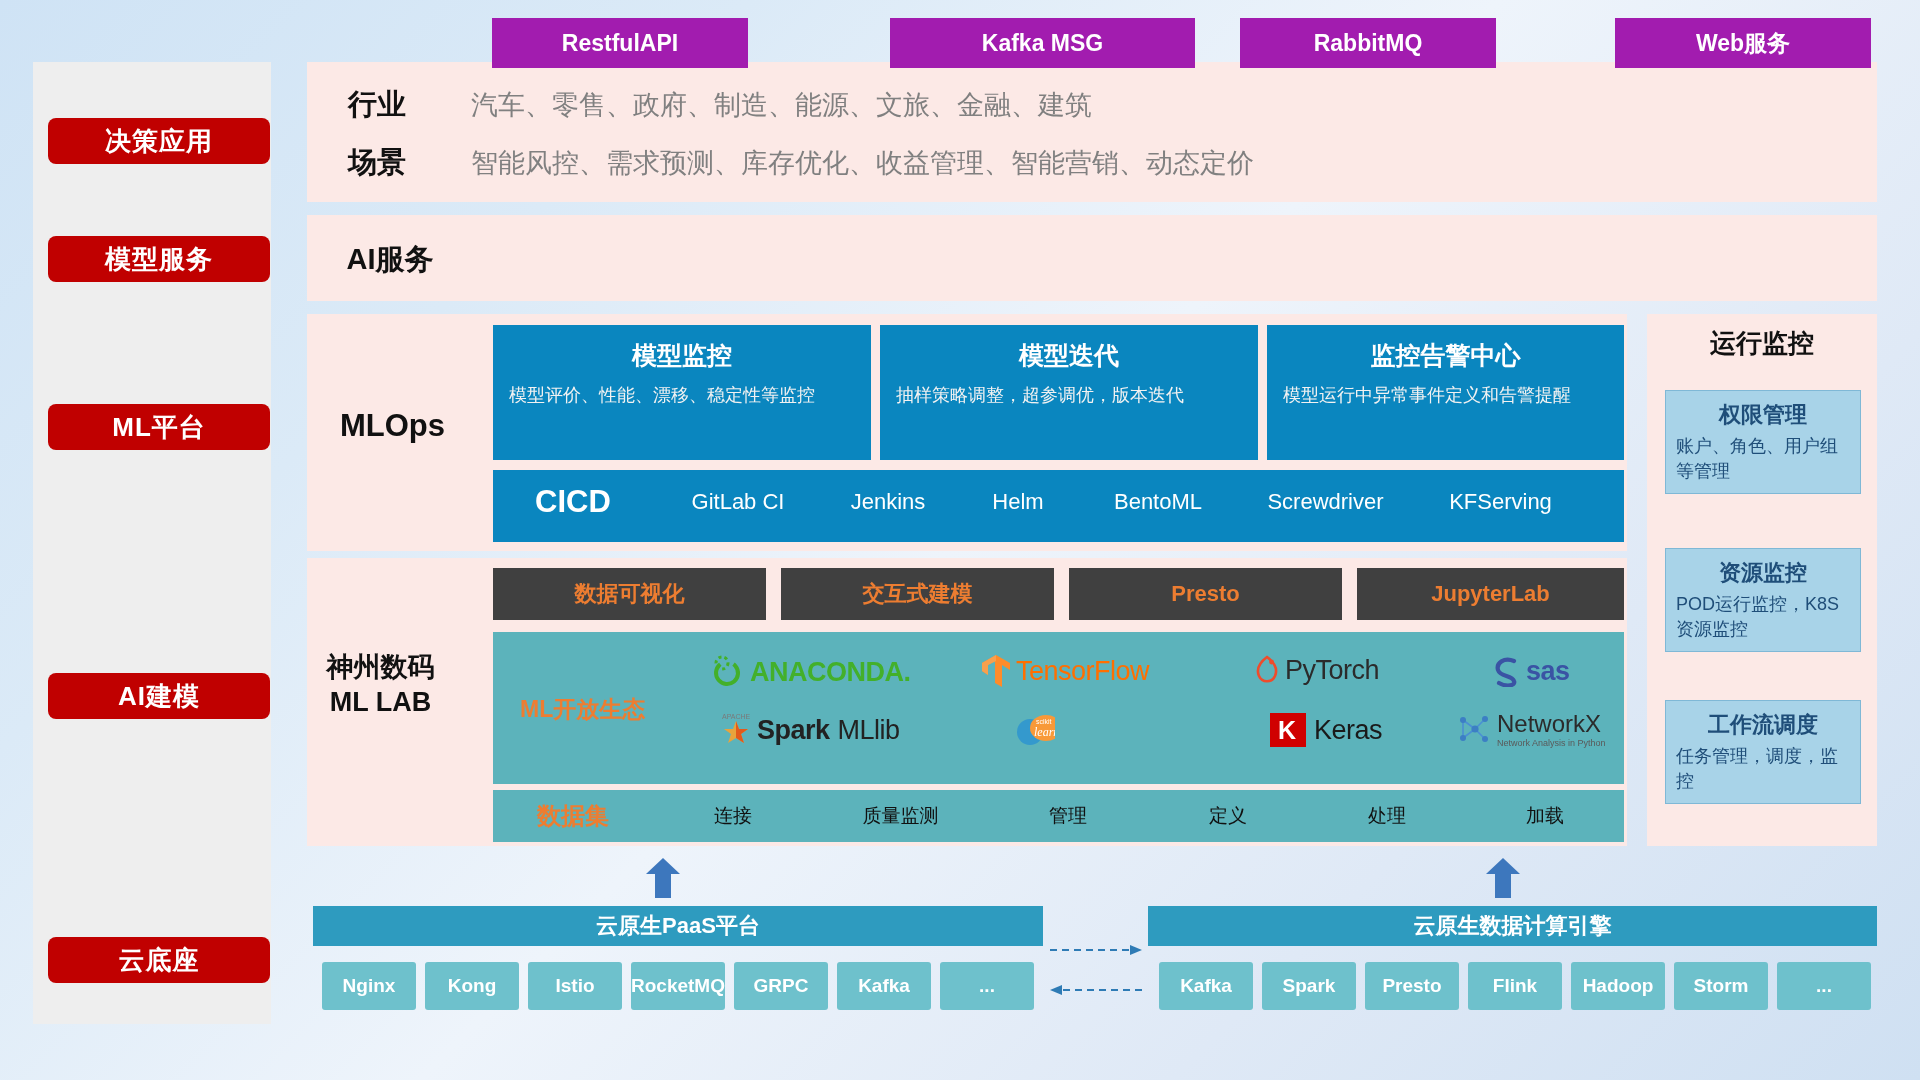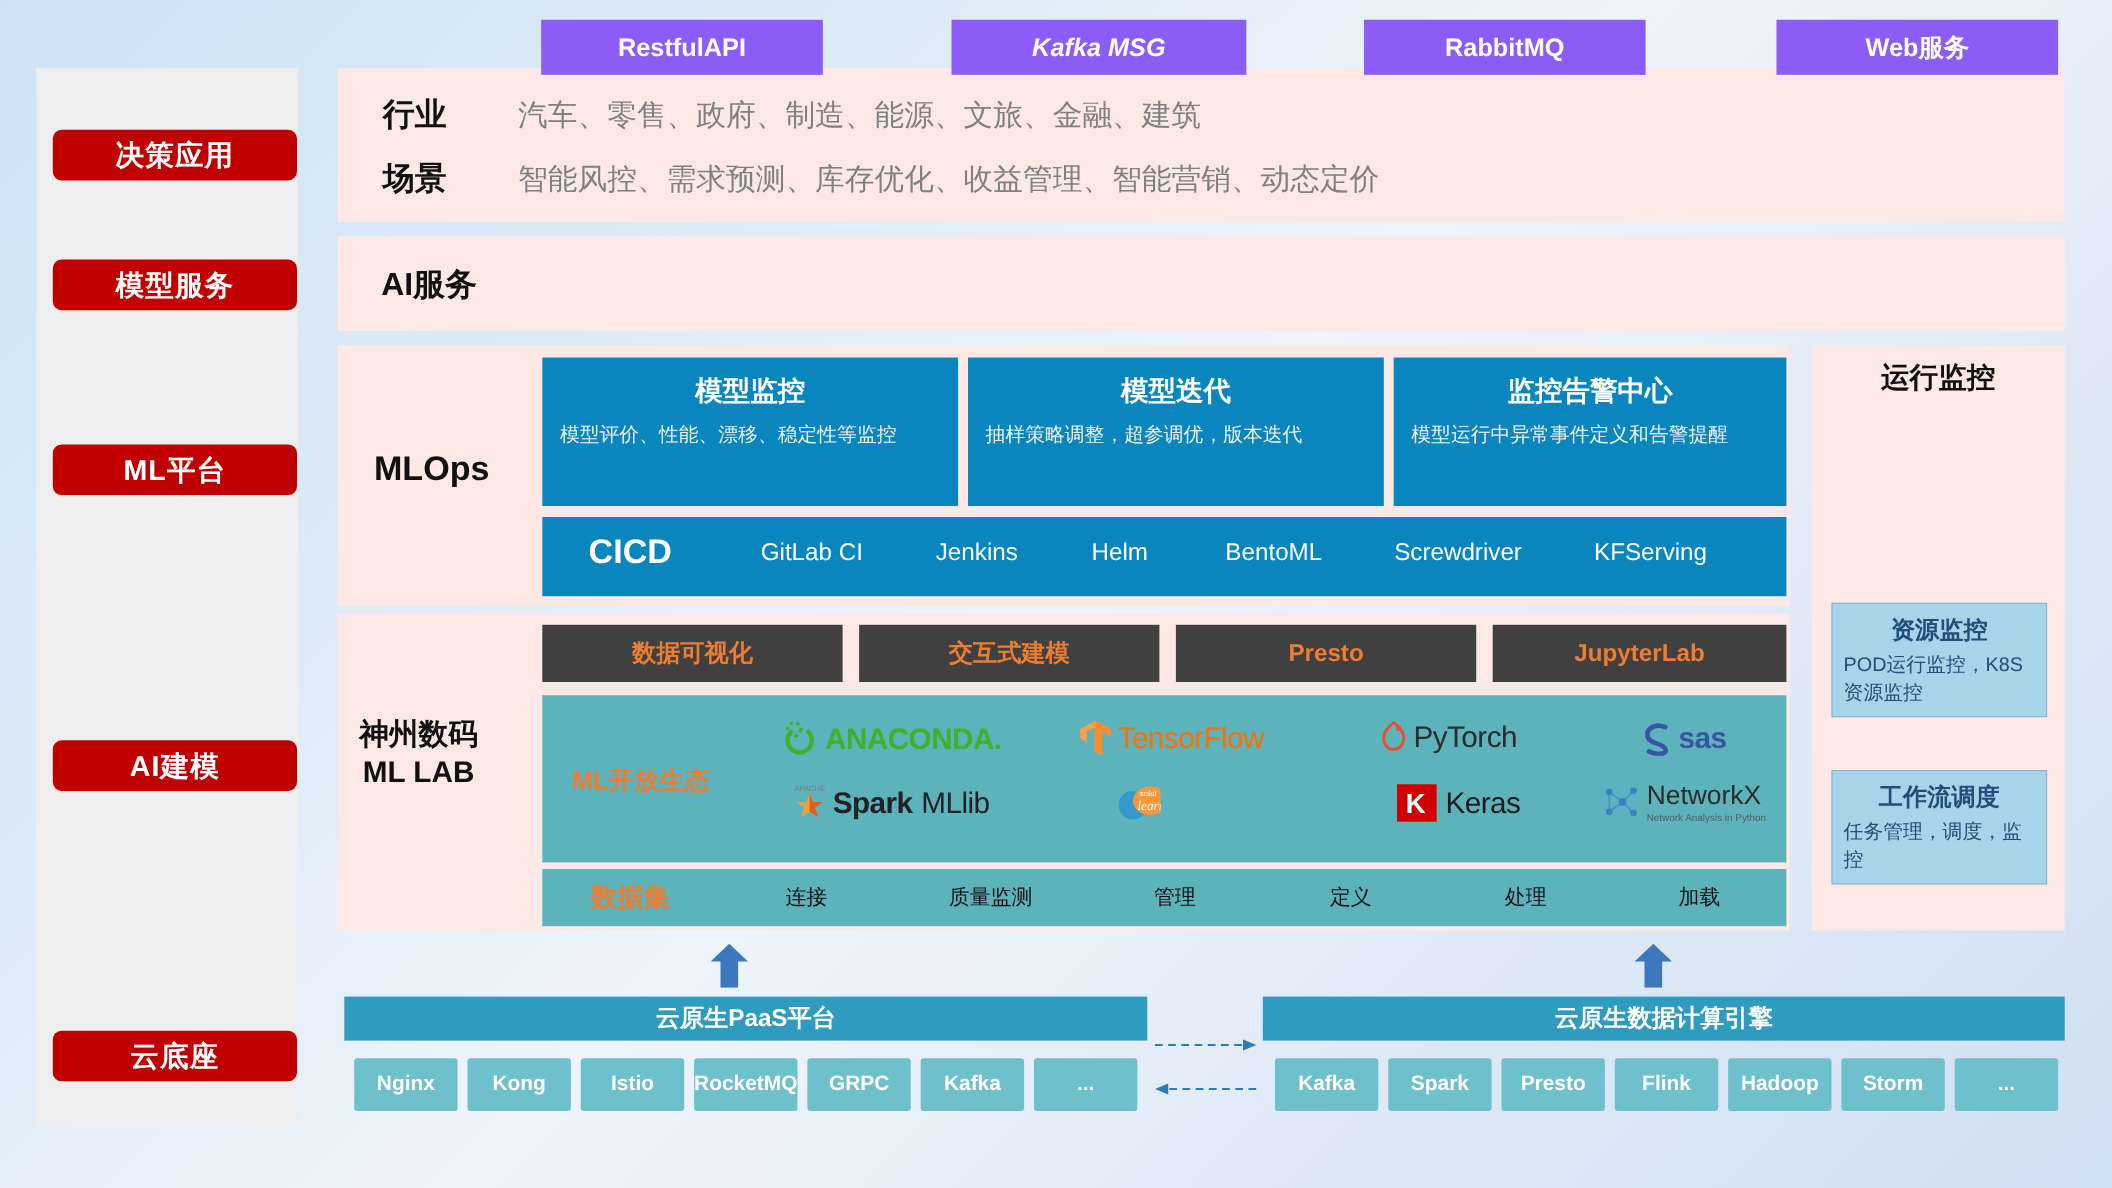--- a/index.html
+++ b/index.html
@@ -35,21 +35,21 @@
 
   
   #band-top { left: 307px; top: 62px; width: 1570px; height: 140px; }
   .kv-row { position: absolute; display: flex; align-items: center; }
   .kv-key { width: 140px; font-size: 29px; font-weight: bold; color: #111; text-align: center; }
   .kv-val { font-size: 27px; color: #808080; margin-left: 24px; white-space: nowrap; }
 
   
   #band-ai { left: 307px; top: 215px; width: 1570px; height: 86px; }
   .ai-chip {
-    position: absolute; top: 18px; height: 50px; background: #8b5cf6;
+    position: absolute; top: 18px; height: 50px; background: #a21caf;
     color: #ffffff; font-size: 23px; font-weight: bold;
     display: flex; align-items: center; justify-content: center;
   }
 
   
   #band-mlops { left: 307px; top: 314px; width: 1320px; height: 237px; }
   .ops-card {
     position: absolute; background: #0a86bf; color: #fff; padding: 14px 16px 0 16px;
   }
   .ops-title { font-size: 25px; font-weight: bold; text-align: center; margin-bottom: 10px; }
@@ -137,21 +137,21 @@
   <div class="kv-row" style="left:307px; top:80px; height:50px;">
     <div class="kv-key">行业</div>
     <div class="kv-val">汽车、零售、政府、制造、能源、文旅、金融、建筑</div>
   </div>
 
   <div class="band" id="band-ai"></div>
   <div class="band-label" style="left:320px; top:243px; width:140px; font-size:29px;">AI服务</div>
   <div class="ai-chip" style="left:492px; width:256px;">
     <span>RestfulAPI</span>
   </div>
-  <div class="ai-chip" style="left:865px; width:268px;font-style:italic;">
+  <div class="ai-chip" style="left:890px; width:305px;">
     <span>Kafka MSG</span>
   </div>
   <div class="ai-chip" style="left:1240px; width:256px;">
     <span>RabbitMQ</span>
   </div>
   <div class="ai-chip" style="left:1615px; width:256px;">
     <span>Web服务</span>
   </div>
 
   <div class="band" id="band-mlops"></div>
@@ -290,20 +290,24 @@
     <div class="ds-item" style="width:175px;">质量监测</div>
     <div class="ds-item" style="width:160px;">管理</div>
     <div class="ds-item" style="width:160px;">定义</div>
     <div class="ds-item" style="width:158px;">处理</div>
     <div class="ds-item" style="width:158px;">加载</div>
   </div>
 
   <div class="band" id="band-monitor"></div>
   <div class="mon-title">运行监控</div>
 
+  <div class="mon-card" style="top:390px; height:104px;">
+    <h4>权限管理</h4>
+    <p>账户、角色、用户组等管理</p>
+  </div>
   <div class="mon-card" style="top:548px; height:104px;">
     <h4>资源监控</h4>
     <p>POD运行监控，K8S资源监控</p>
   </div>
   <div class="mon-card" style="top:700px; height:104px;">
     <h4>工作流调度</h4>
     <p>任务管理，调度，监控</p>
   </div>
 
   <svg class="up-arrow" style="left:644px; top:858px;" viewBox="0 0 38 40">

